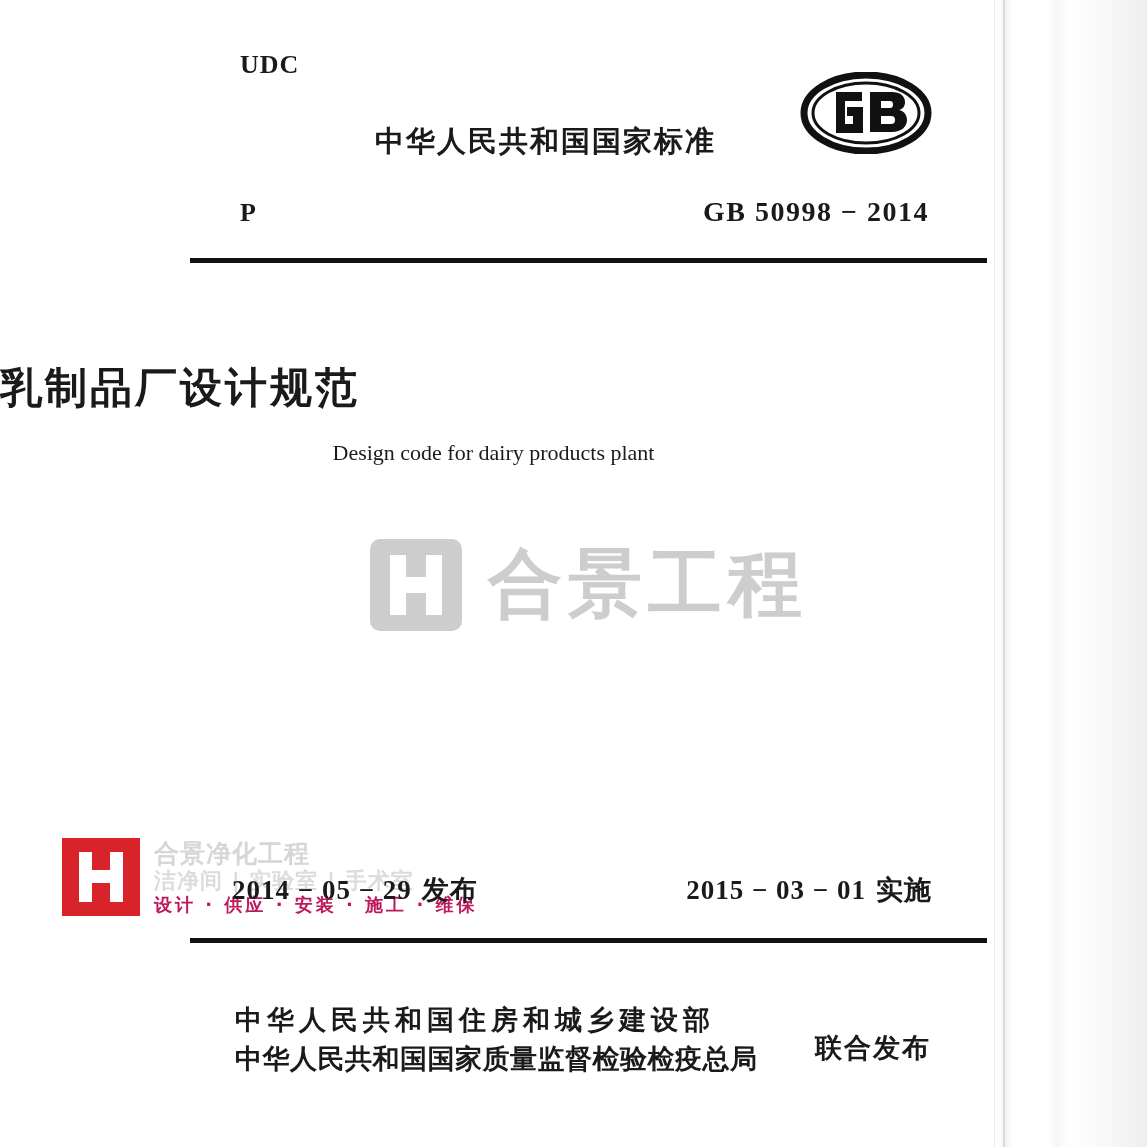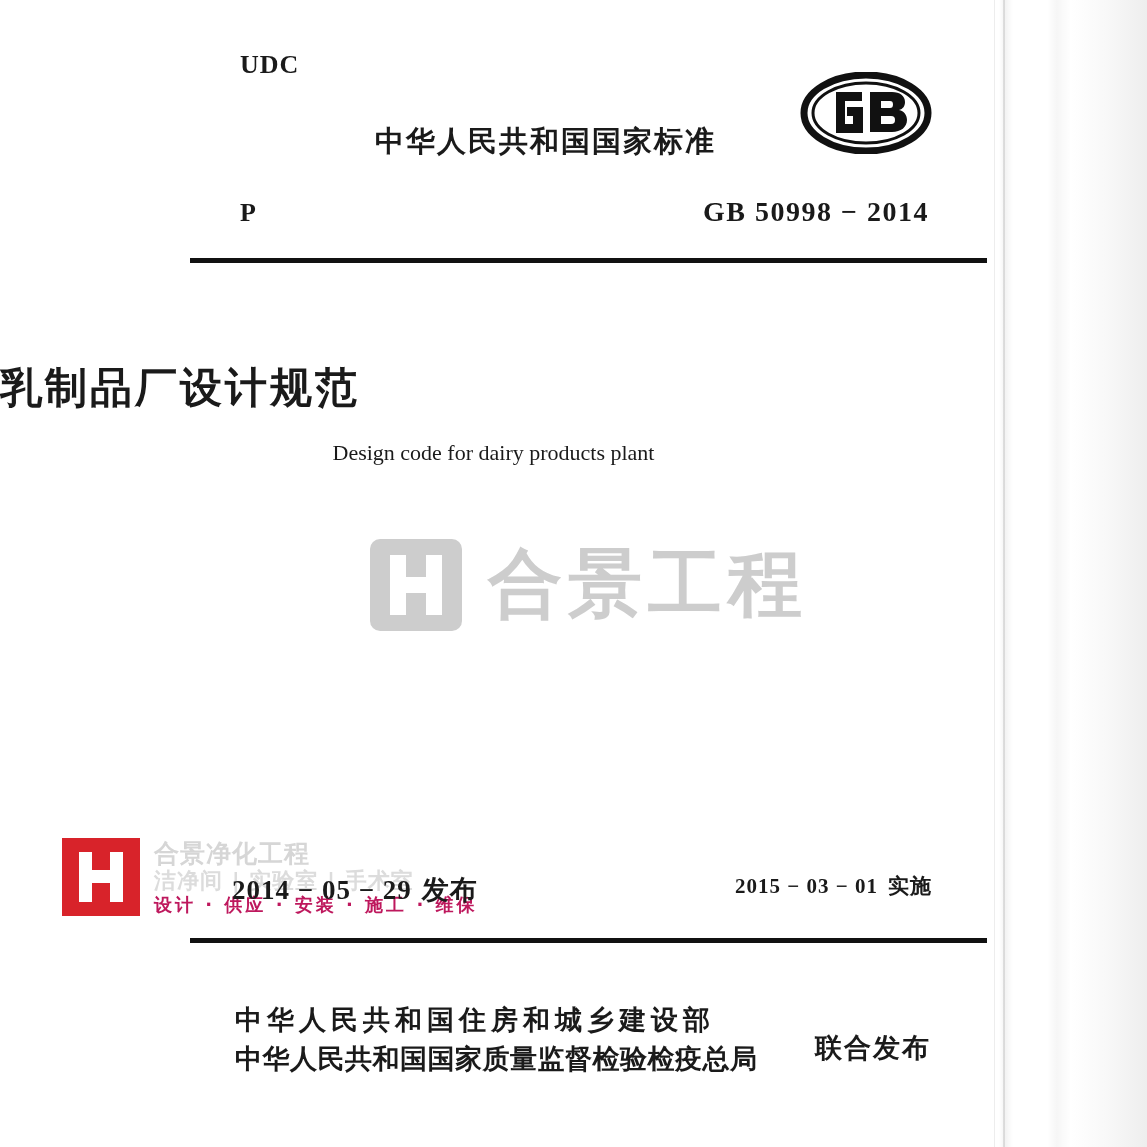--- a/index.html
+++ b/index.html
@@ -252,21 +252,21 @@
     font-weight: bold;
     font-size: 27px;
     letter-spacing: 1px;
   }
   .date-effect {
     position: absolute;
     right: 215px;
     top: 872px;
     font-family: "Liberation Serif", serif;
     font-weight: bold;
-    font-size: 21px;
+    font-size: 27px;
     letter-spacing: 1px;
   }
   .date-issue .label,
   .date-effect .label {
     font-family: "DejaVu Sans", sans-serif;
     margin-left: 10px;
   }
 
   
   .publishers {

